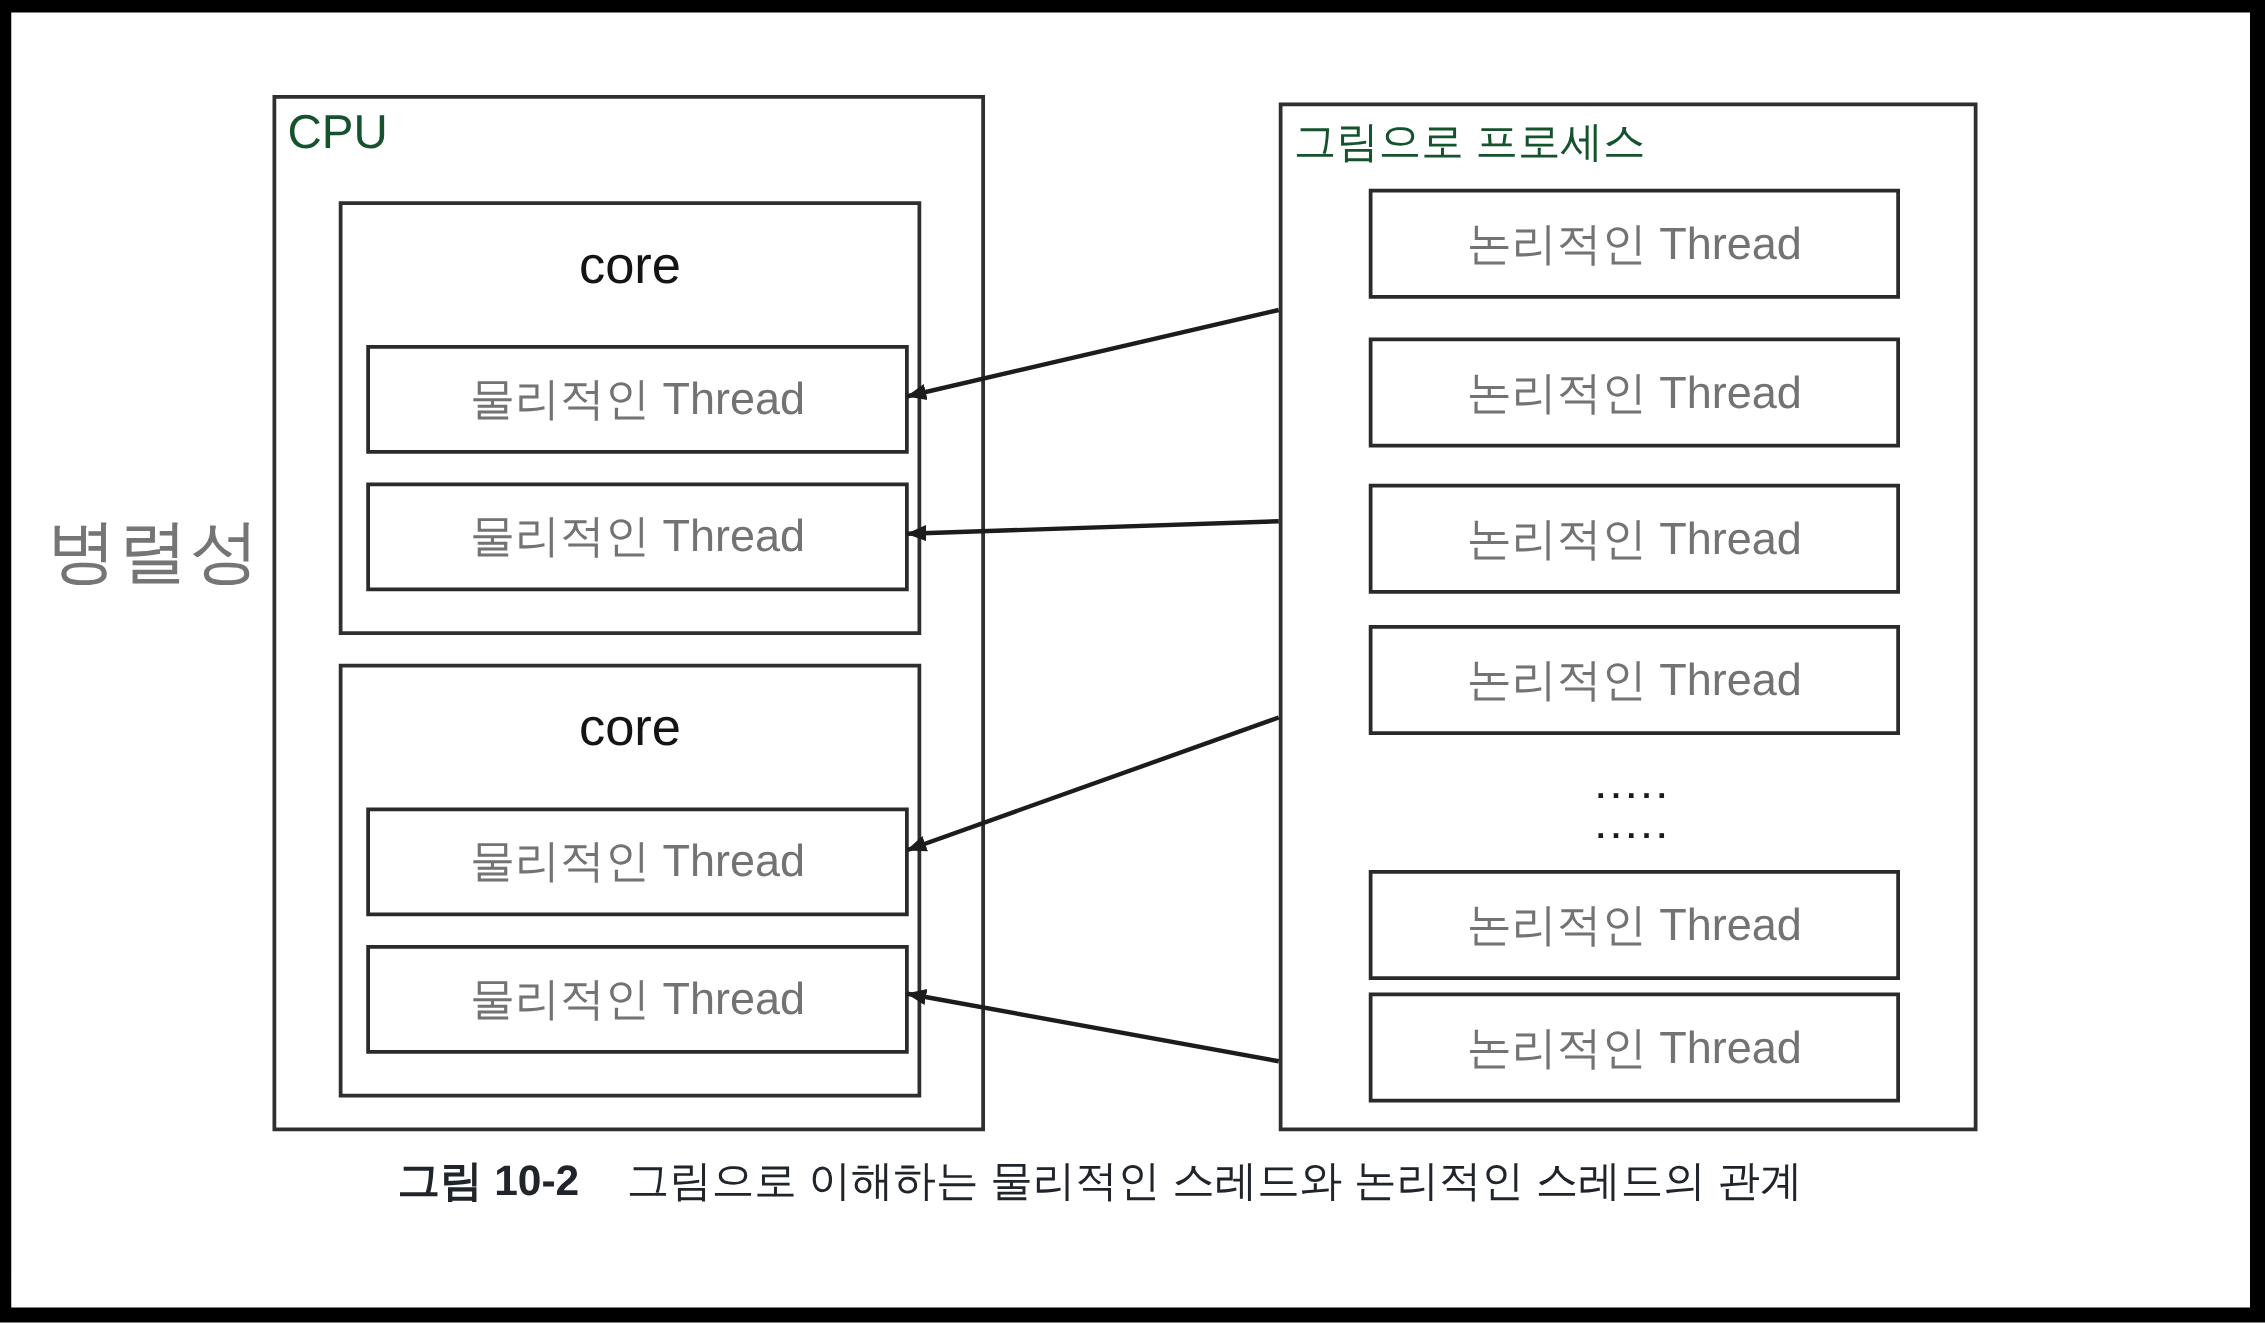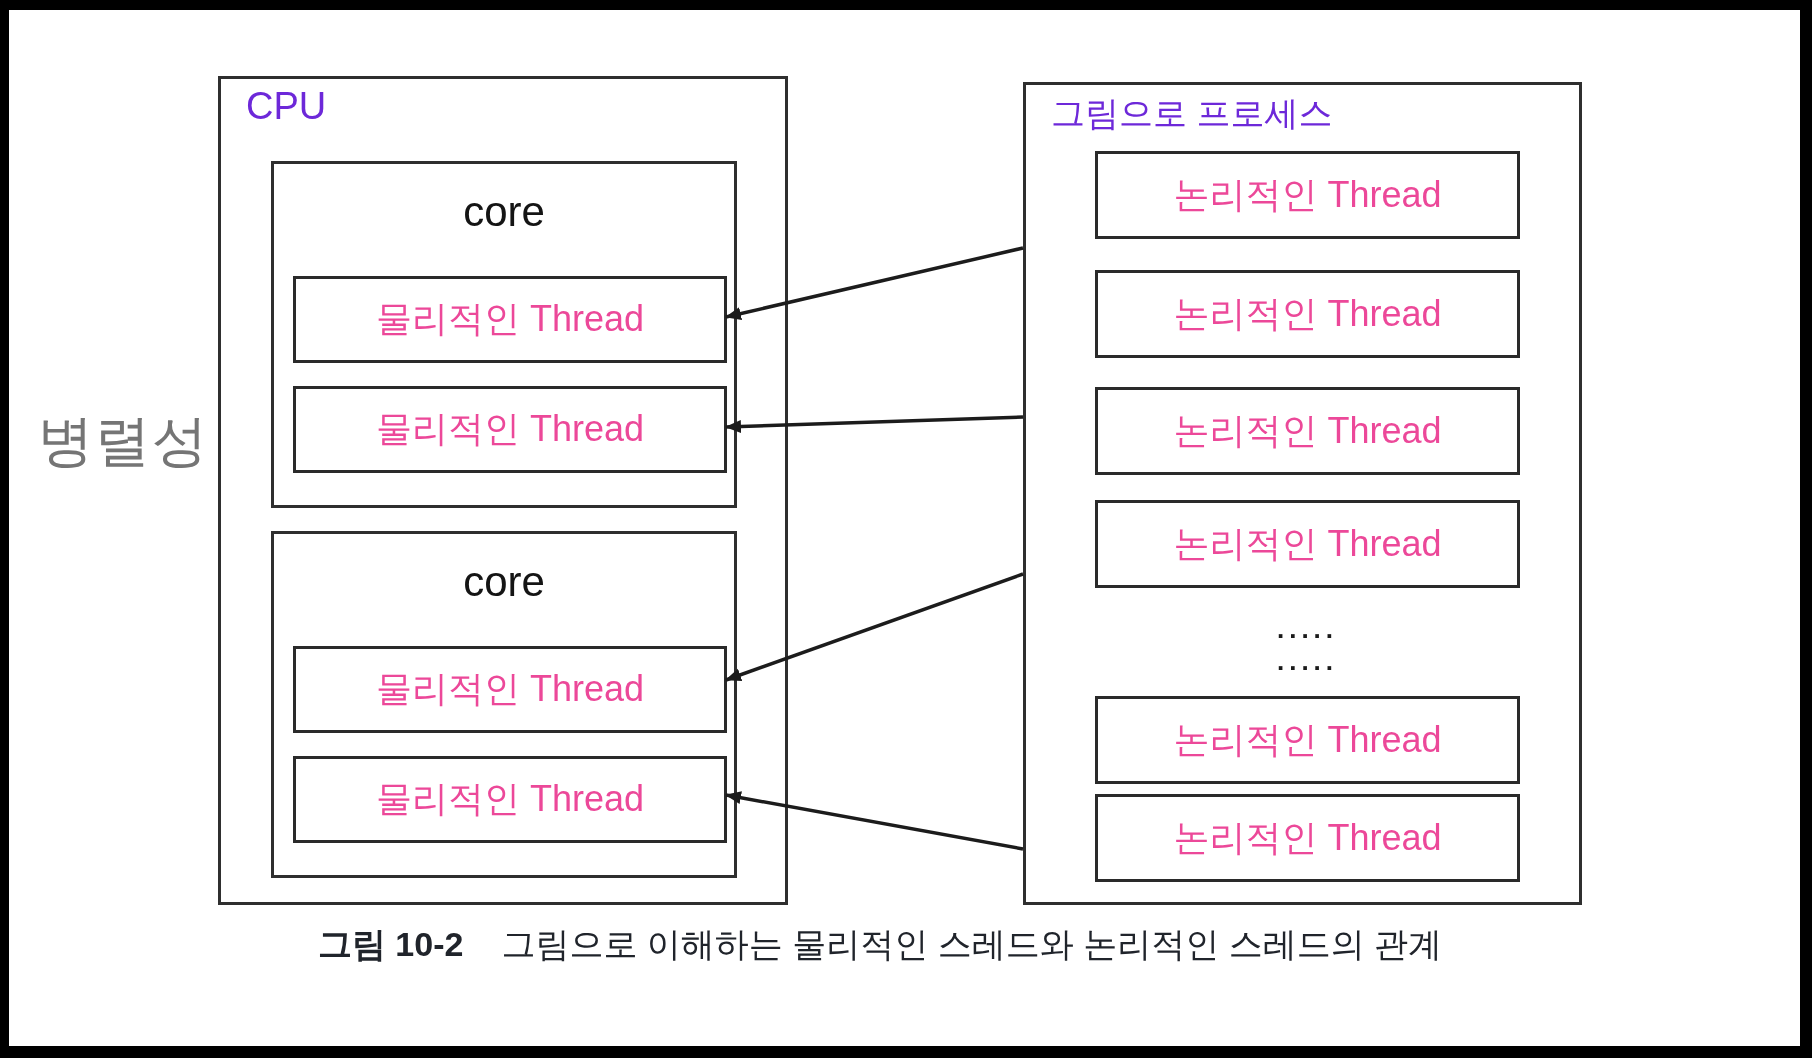--- a/index.html
+++ b/index.html
@@ -32,22 +32,22 @@
 
   
   .big-box {
     position: absolute;
     border: 3px solid #2f2f2f;
     background: #ffffff;
   }
   .cpu-box { left: 218px; top: 76px; width: 570px; height: 829px; }
   .sw-box  { left: 1023px; top: 82px; width: 559px; height: 823px; }
   .big-box-title {
-    position: absolute; left: 25px; top: 6px;
-    font-weight: 500; color: #6d28d9;
+    position: absolute; left: 9px; top: 6px;
+    font-weight: 500; color: #14532d;
     white-space: nowrap;
   }
   .cpu-box .big-box-title { font-size: 38px; }
   .sw-box  .big-box-title { font-size: 34px; }
 
   
   .core-box {
     position: absolute; left: 50px; width: 466px; height: 347px;
     border: 3px solid #2f2f2f; background: #ffffff;
   }
@@ -56,21 +56,21 @@
   .core-label {
     position: absolute; left: 0; top: 24px; width: 100%;
     text-align: center; font-size: 42px; font-weight: 500;
   }
 
   
   .tbox {
     position: absolute;
     border: 3px solid #2a2a2a; background: #ffffff;
     display: flex; align-items: center; justify-content: center;
-    font-size: 36px; font-weight: 500; color: #ec4899;
+    font-size: 36px; font-weight: 500; color: #737373;
     white-space: nowrap;
   }
   
   .ptbox { left: 19px; width: 434px; height: 87px; }
   .ptbox.p1 { top: 112px; }
   .ptbox.p2 { top: 222px; }
 
   
   .ltbox { left: 69px; width: 425px; height: 88px; }
   .ltbox.l1 { top: 66px; }

